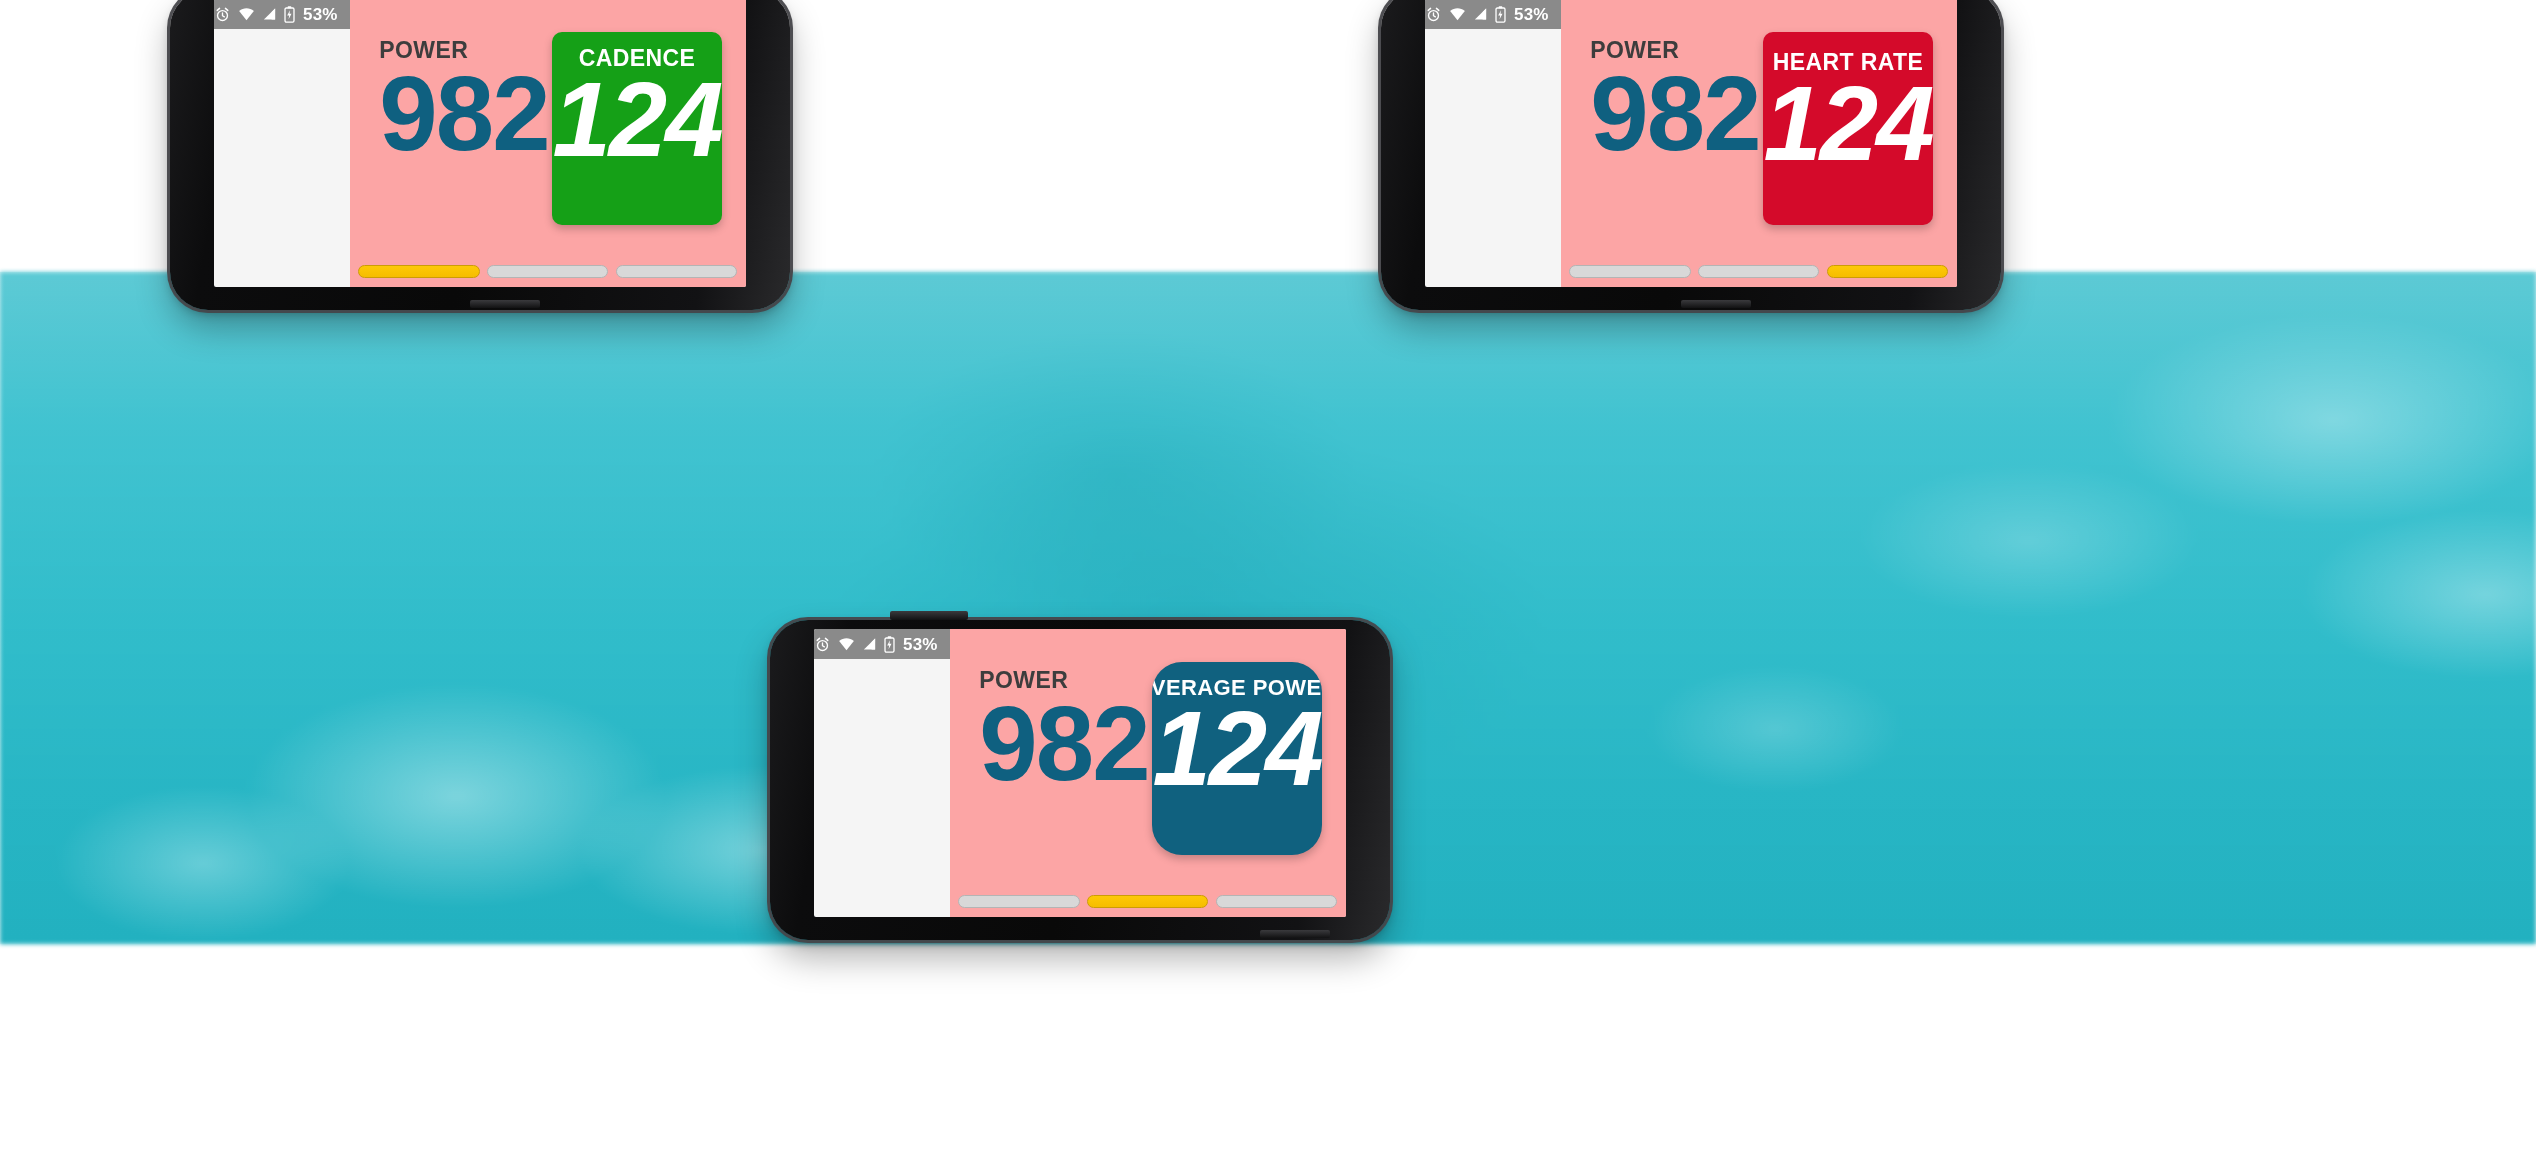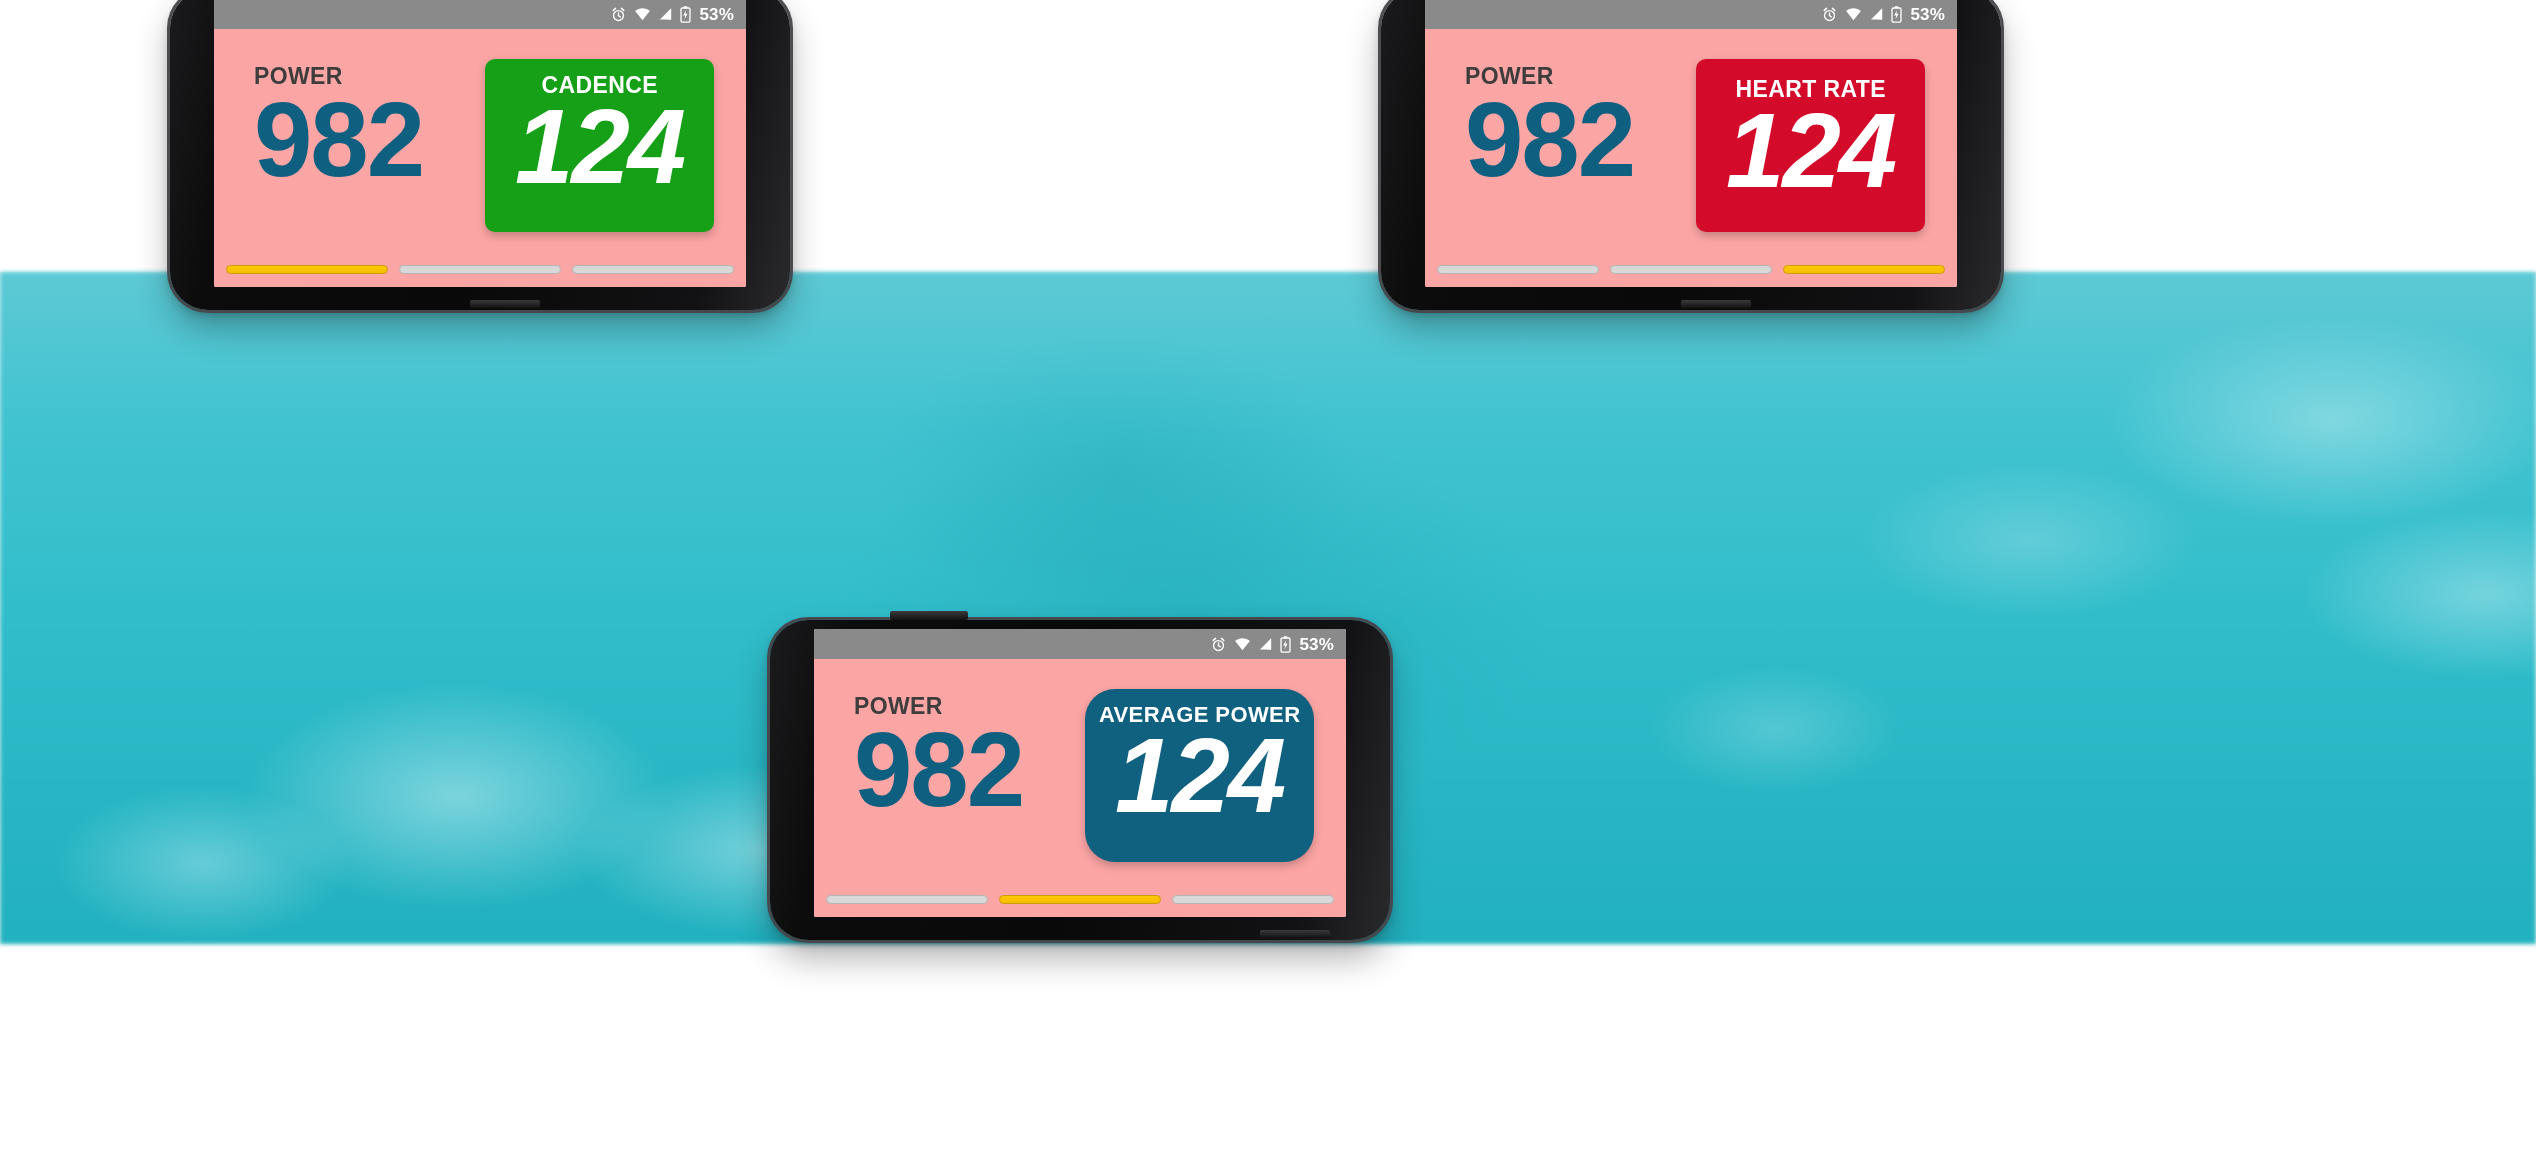--- a/index.html
+++ b/index.html
@@ -41,21 +41,21 @@
     border-radius:38px;
     box-shadow:
       0 0 0 3px rgba(70,70,74,.95),
       0 18px 34px rgba(0,0,0,.30),
       0 4px 10px rgba(0,0,0,.25);
   }
   .phone-screen{
     position:absolute;
     background:#f5f5f5;
     overflow:hidden;
-    display:flex;flex-direction:column;
+    display:flex;flex-direction:row;
   }
 
   
   .statusbar{
     height:30px;flex:0 0 30px;background:#8a8a8a;
     display:flex;align-items:center;justify-content:flex-end;
     padding-right:12px;gap:7px;
   }
   .statusbar svg{display:block;}
   .batt-pct{

